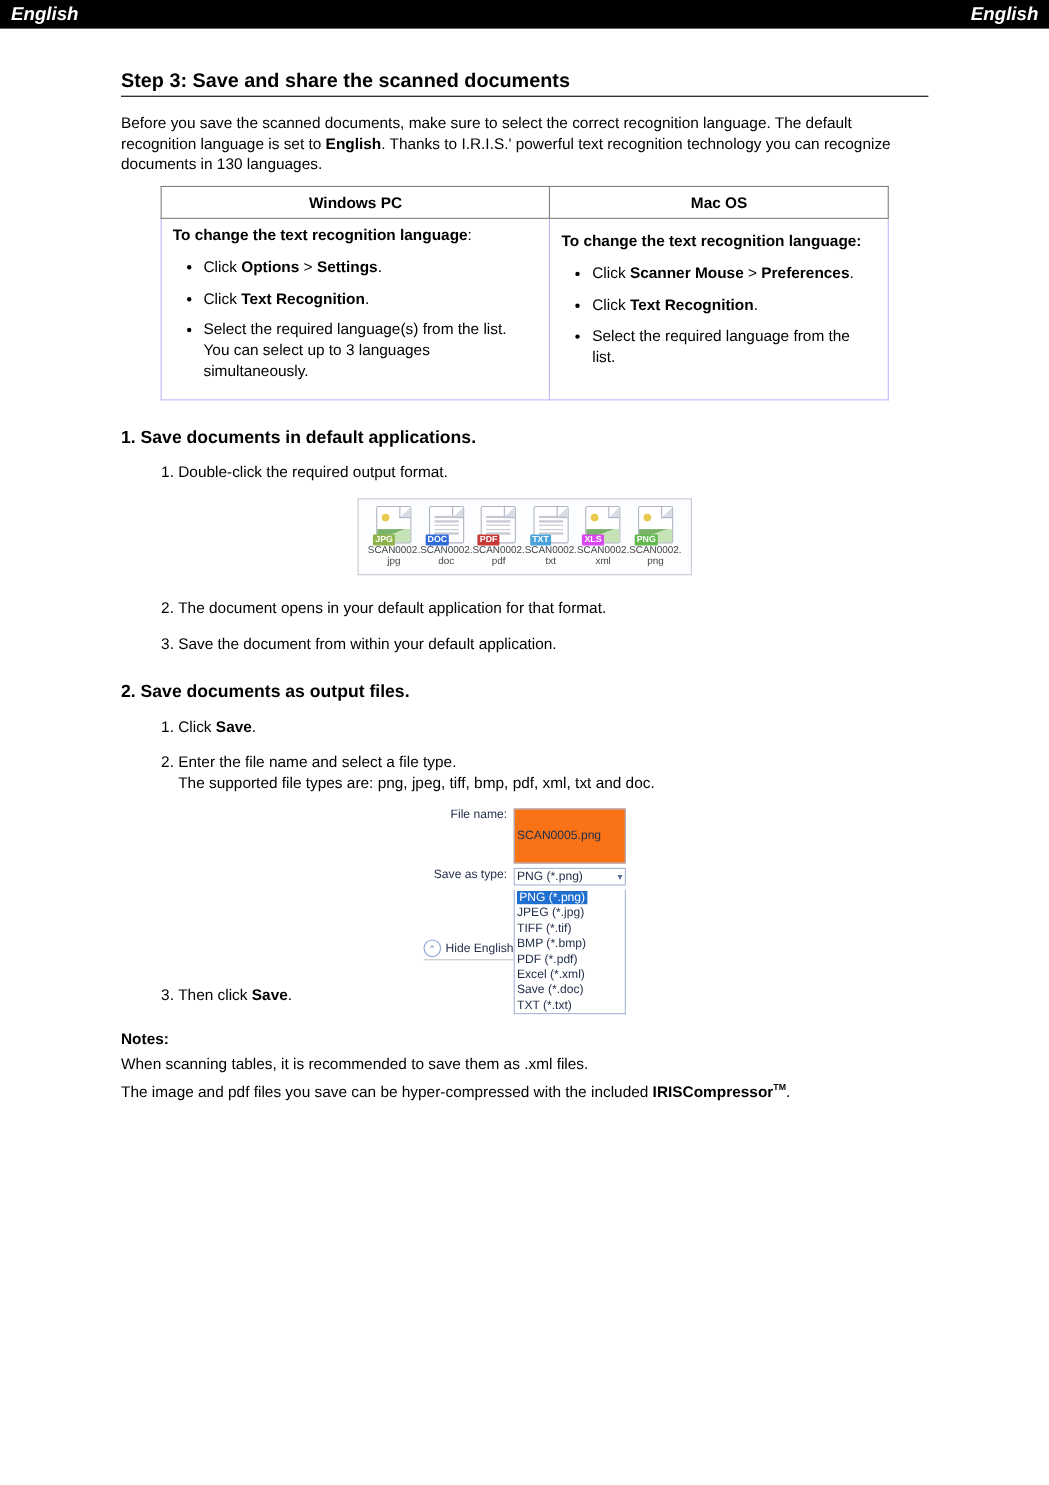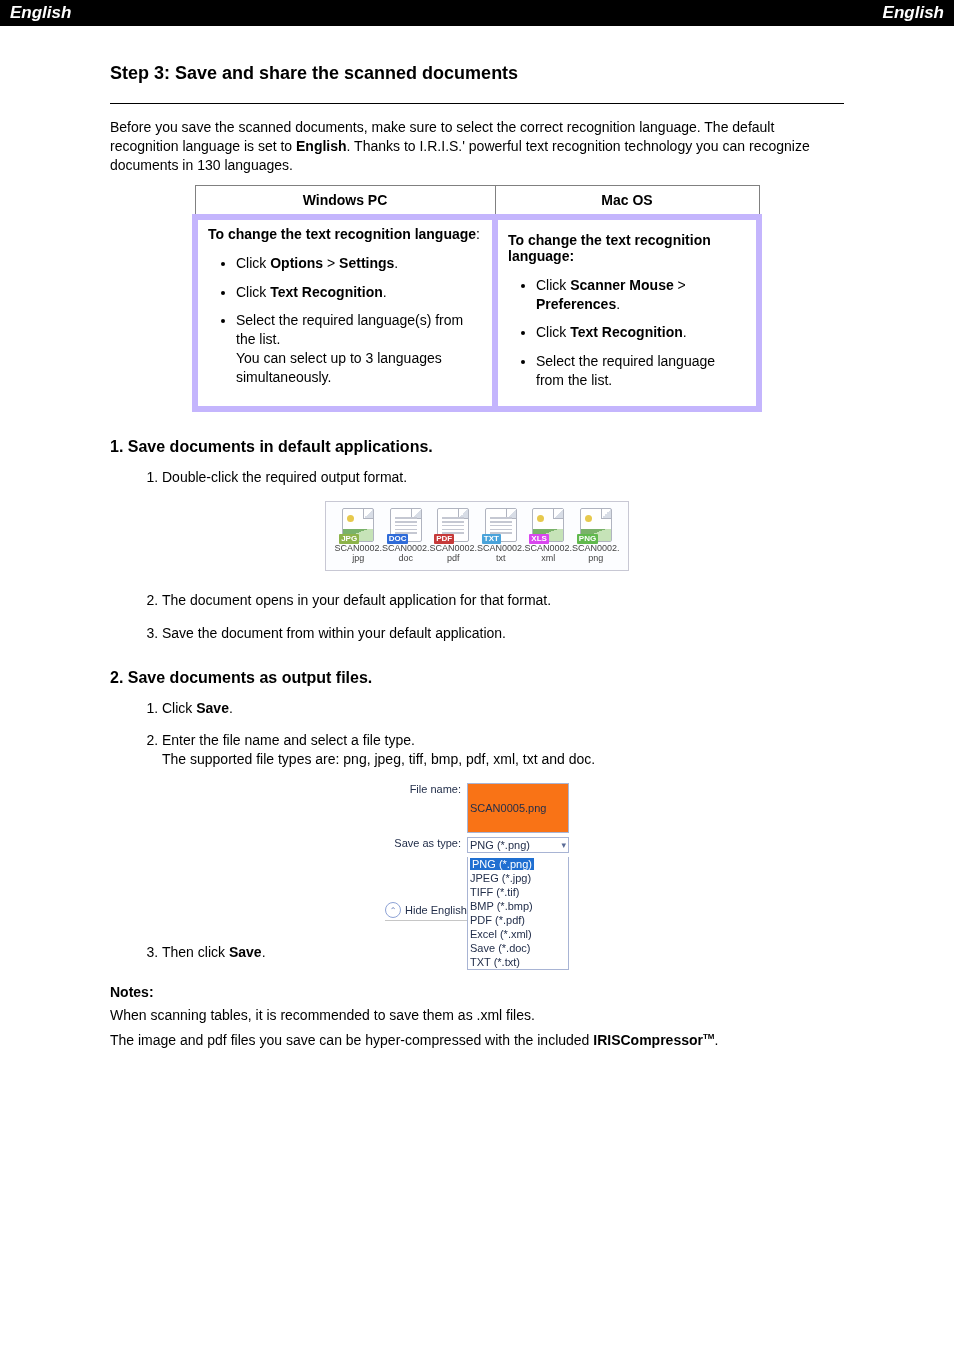--- a/index.html
+++ b/index.html
@@ -1,23 +1,23 @@
 <!DOCTYPE html>
 <html><head>
 <meta charset="utf-8">
 <style>
   html,body{margin:0;padding:0;font-family:Verdana,Geneva,sans-serif;color:#000;background:#fff}
   body{width:954px;min-height:1350px;margin:0 auto}
   .topbar{background:#000;color:#fff;font-style:italic;font-weight:bold;display:flex;justify-content:space-between;padding:3px 10px;font-size:17px}
   .content{padding:22px 110px 0 110px}
-  h2{font-size:18px;margin:15px 0 0 0;border-bottom:1.5px solid #000;padding-bottom:19px}
+  h2{font-size:18px;margin:15px 0 0 0;border-bottom:1.5px solid #000;padding-bottom:3px}
   p.intro{font-size:14px;margin:14px 0 10px 0;line-height:1.35}
-  table.box{border:1.5px solid #808080;border-collapse:collapse;margin:0 auto 20px auto;width:570px;font-size:14px}
+  table.box{border:1.5px solid #808080;border-collapse:collapse;margin:0 auto 20px auto;width:662px;font-size:14px}
   table.box th{border:1px solid #808080;font-weight:bold;text-align:center;padding:6px 0}
-  table.box td{border:6px solid #c4b5fd;vertical-align:top;padding:6px 10px}
+  table.box td{border:1px solid #c4b5fd;vertical-align:top;padding:6px 10px}
   .sep{height:6px}
   ul.bul{list-style:disc;margin:6px 0 0 0;padding-left:28px}
   ul.bul li{margin:4px 0 10px 0;line-height:1.35}
   h3{font-size:16px;margin:26px 0 8px 0}
   ol.out{font-size:14px;padding-left:52px;margin:12px 0 0 0}
   ol.out li{margin:4px 0 14px 0;line-height:1.35}
   .figwrap{display:flex;justify-content:center;margin:10px 0 20px 0}
   .fmt-strip{border:1px solid #c8c8d4;display:flex;padding:6px 8px;background:#fcfdff}
   .fmt{display:flex;flex-direction:column;align-items:center;gap:2px}
   .page{width:30px;height:32px;background:#fff;border:1px solid #b0b4c0;position:relative;border-radius:2px}

